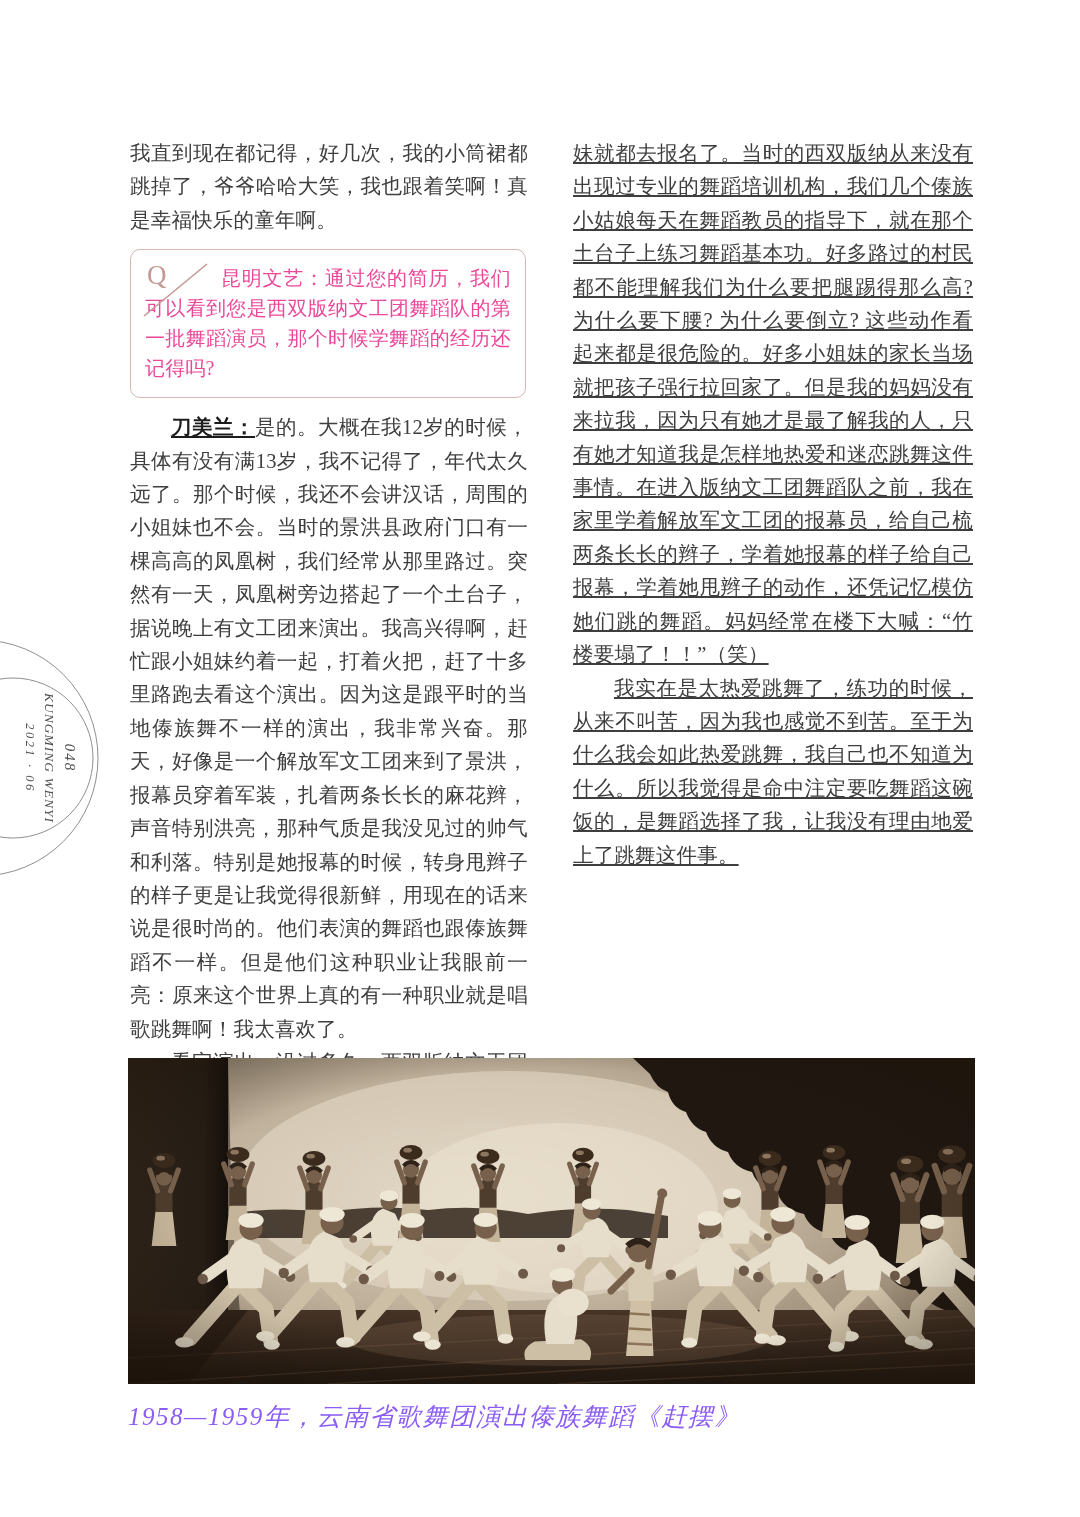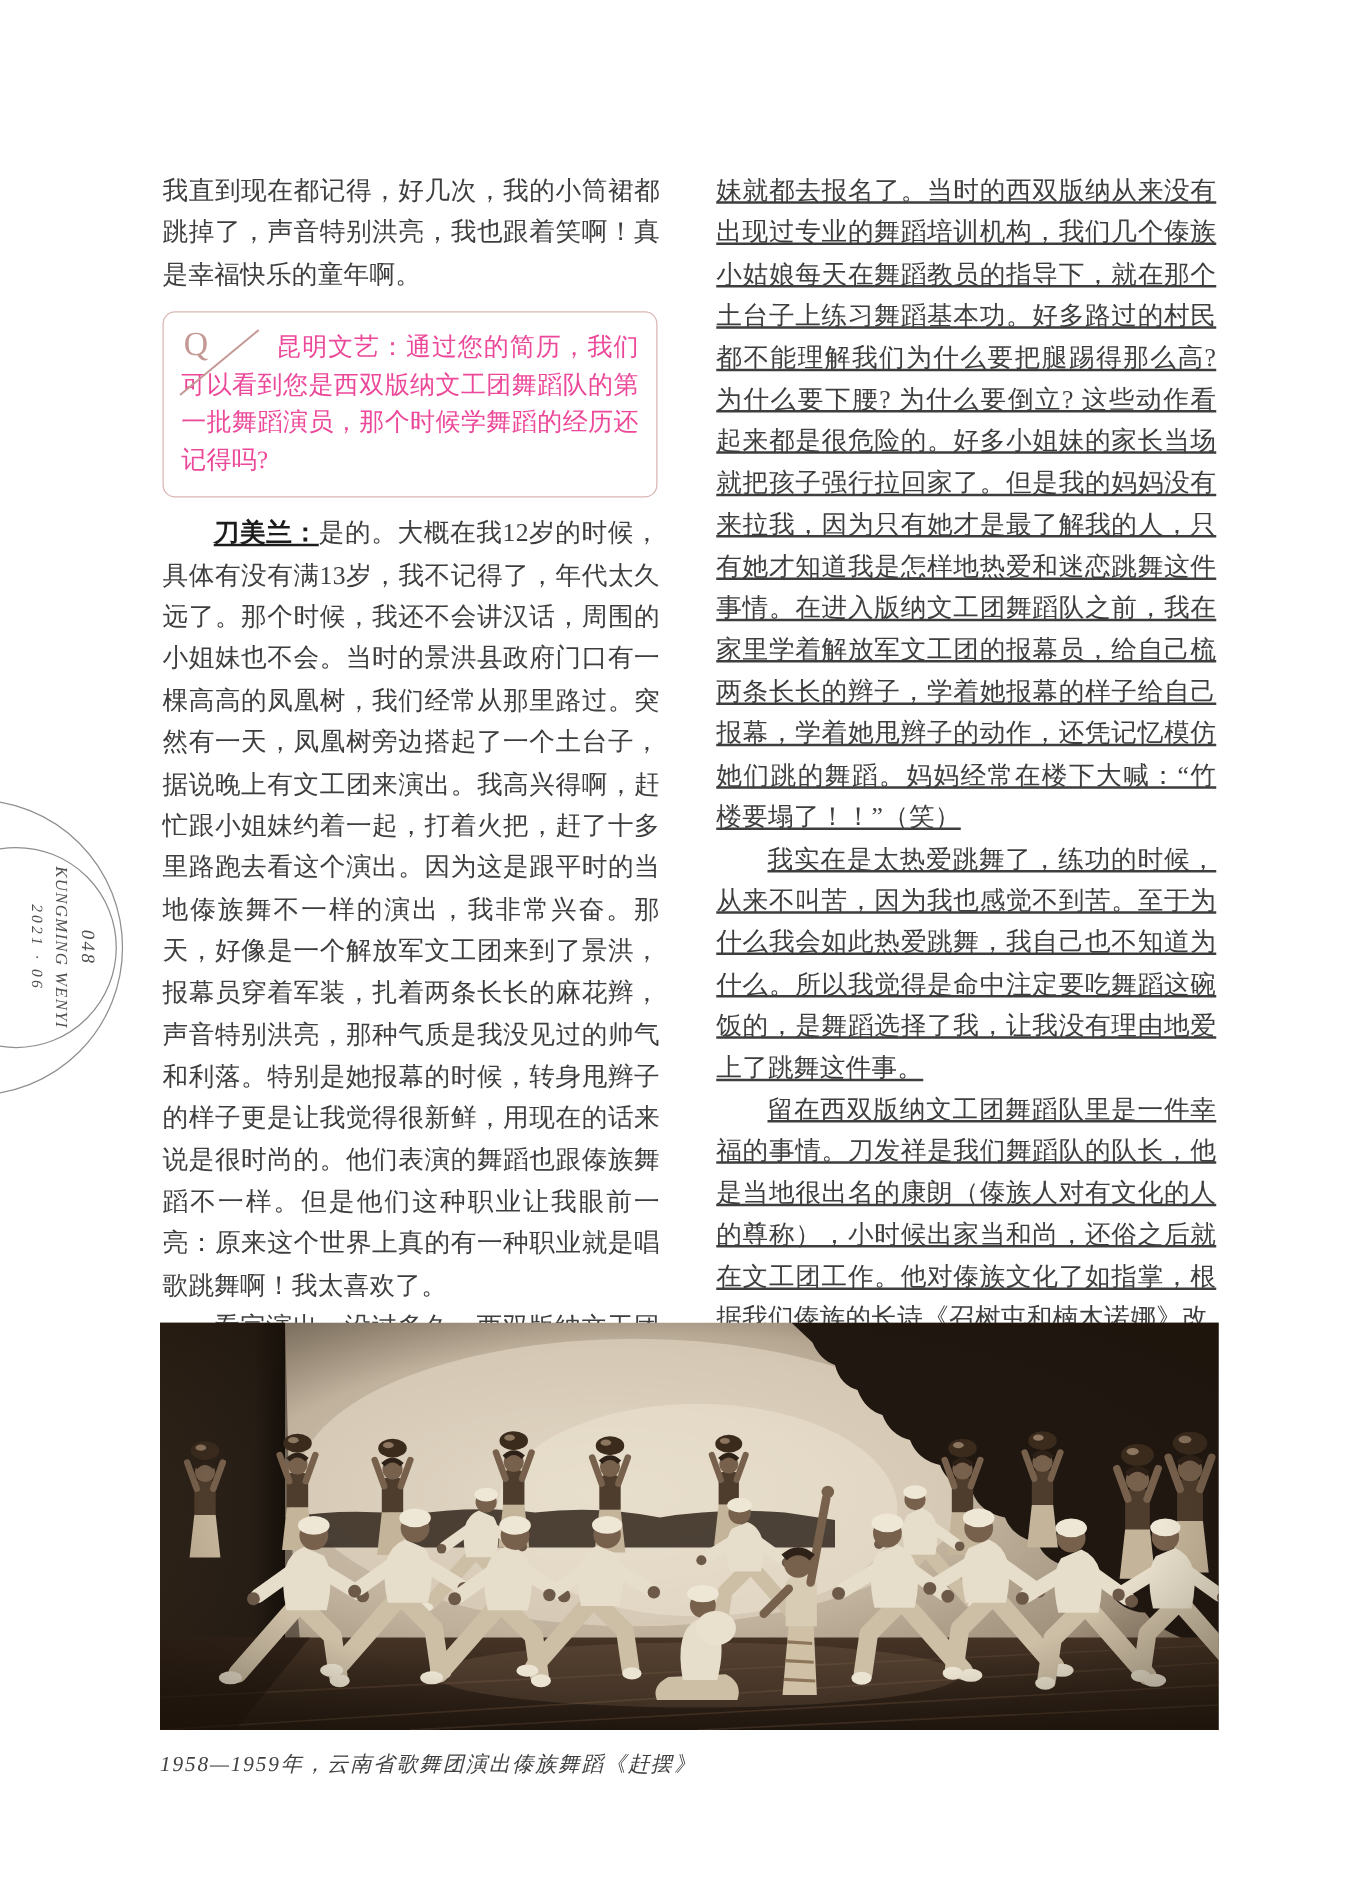--- a/index.html
+++ b/index.html
@@ -38,21 +38,21 @@
   }
   .qtext{
     margin:0;font-size:20px;line-height:30px;color:#ec4899;
     text-align:justify;text-indent:3.8em;letter-spacing:0.2px;
   }
   .qmark{position:absolute;top:6px;left:10px;width:72px;height:64px;}
   
   figure.photo{position:absolute;left:128px;top:1058px;margin:0;width:847px;}
   .photo-svg{display:block;width:847px;height:326px;}
   figcaption{
-    margin-top:16px;font-style:italic;font-size:17px;color:#404040;letter-spacing:1.5px;
+    margin-top:16px;font-style:italic;font-size:25px;color:#8b5cf6;letter-spacing:1.5px;
   }
 </style>
 </head>
 <body>
 
 <div class="page">
 
   <div class="medallion">
     <svg width="130" height="320" viewBox="0 0 130 320">
       <circle cx="-20" cy="160" r="118" fill="none" stroke="#8f8f8f" stroke-width="1"></circle>
@@ -61,38 +61,37 @@
     <div class="medallion-anchor">
       <div class="medallion-inner">
         <div class="m-num">048</div>
         <div class="m-journal">KUNGMING WENYI</div>
         <div class="m-issue">2021 · 06</div>
       </div>
     </div>
   </div>
 
   <div class="col col-left">
-    <p class="body-text">我直到现在都记得，好几次，我的小筒裙都跳掉了，声音特别洪亮，我也跟着笑啊！真是幸福快乐的童年啊。</p>
+    <p class="body-text">我直到现在都记得，好几次，我的小筒裙都跳掉了，爷爷哈哈大笑，我也跟着笑啊！真是幸福快乐的童年啊。</p>
 
     <div class="qbox">
       <svg class="qmark" viewBox="0 0 72 64">
         <text x="6" y="28" font-size="27" font-family="Liberation Serif, DejaVu Serif, serif" fill="#c49894">Q</text>
         <line x1="3" y1="60" x2="66" y2="8" stroke="#c49894" stroke-width="1.6"></line>
       </svg>
       <p class="qtext">昆明文艺：通过您的简历，我们可以看到您是西双版纳文工团舞蹈队的第一批舞蹈演员，那个时候学舞蹈的经历还记得吗?</p>
     </div>
 
     <p class="body-text indent"><span class="speaker">刀美兰：</span><span>是的。大概在我12岁的时候，具体有没有满13岁，我不记得了，年代太久远了。那个时候，我还不会讲汉话，周围的小姐妹也不会。当时的景洪县政府门口有一棵高高的凤凰树，我们经常从那里路过。突然有一天，凤凰树旁边搭起了一个土台子，据说晚上有文工团来演出。我高兴得啊，赶忙跟小姐妹约着一起，打着火把，赶了十多里路跑去看这个演出。因为这是跟平时的当地傣族舞不一样的演出，我非常兴奋。那天，好像是一个解放军文工团来到了景洪，报幕员穿着军装，扎着两条长长的麻花辫，声音特别洪亮，那种气质是我没见过的帅气和利落。特别是她报幕的时候，转身甩辫子的样子更是让我觉得很新鲜，用现在的话来说是很时尚的。他们表演的舞蹈也跟傣族舞蹈不一样。但是他们这种职业让我眼前一亮：原来这个世界上真的有一种职业就是唱歌跳舞啊！我太喜欢了。</span></p>
     <p class="body-text indent">看完演出，没过多久，西双版纳文工团成立了，舞蹈队需要招舞蹈演员，我和几个小姐</p>
   </div>
 
   <div class="col col-right">
     <p class="body-text">妹就都去报名了。当时的西双版纳从来没有出现过专业的舞蹈培训机构，我们几个傣族小姑娘每天在舞蹈教员的指导下，就在那个土台子上练习舞蹈基本功。好多路过的村民都不能理解我们为什么要把腿踢得那么高? 为什么要下腰? 为什么要倒立? 这些动作看起来都是很危险的。好多小姐妹的家长当场就把孩子强行拉回家了。但是我的妈妈没有来拉我，因为只有她才是最了解我的人，只有她才知道我是怎样地热爱和迷恋跳舞这件事情。在进入版纳文工团舞蹈队之前，我在家里学着解放军文工团的报幕员，给自己梳两条长长的辫子，学着她报幕的样子给自己报幕，学着她甩辫子的动作，还凭记忆模仿她们跳的舞蹈。妈妈经常在楼下大喊：“竹楼要塌了！！”（笑）</p>
     <p class="body-text indent">我实在是太热爱跳舞了，练功的时候，从来不叫苦，因为我也感觉不到苦。至于为什么我会如此热爱跳舞，我自己也不知道为什么。所以我觉得是命中注定要吃舞蹈这碗饭的，是舞蹈选择了我，让我没有理由地爱上了跳舞这件事。</p>
-    <p class="body-text indent">留在西双版纳文工团舞蹈队里是一件幸福的事情。刀发祥是我们舞蹈队的队长，他是当地很出名的康朗（傣族人对有文化的人的尊称），小时候出家当和尚，还俗之后就在文工团工作。他对傣族文化了如指掌，根据我们傣族的长诗《召树屯和楠木诺娜》改</p>
   </div>
 
   <figure class="photo">
     <svg class="photo-svg" viewBox="0 0 847 326" aria-hidden="true">
       <defs>
         <radialGradient id="bgG" cx="42%" cy="42%" r="78%">
           <stop offset="0%" stop-color="#ddd2c0"></stop>
           <stop offset="45%" stop-color="#bfb19c"></stop>
           <stop offset="100%" stop-color="#7c6b57"></stop>
         </radialGradient>

